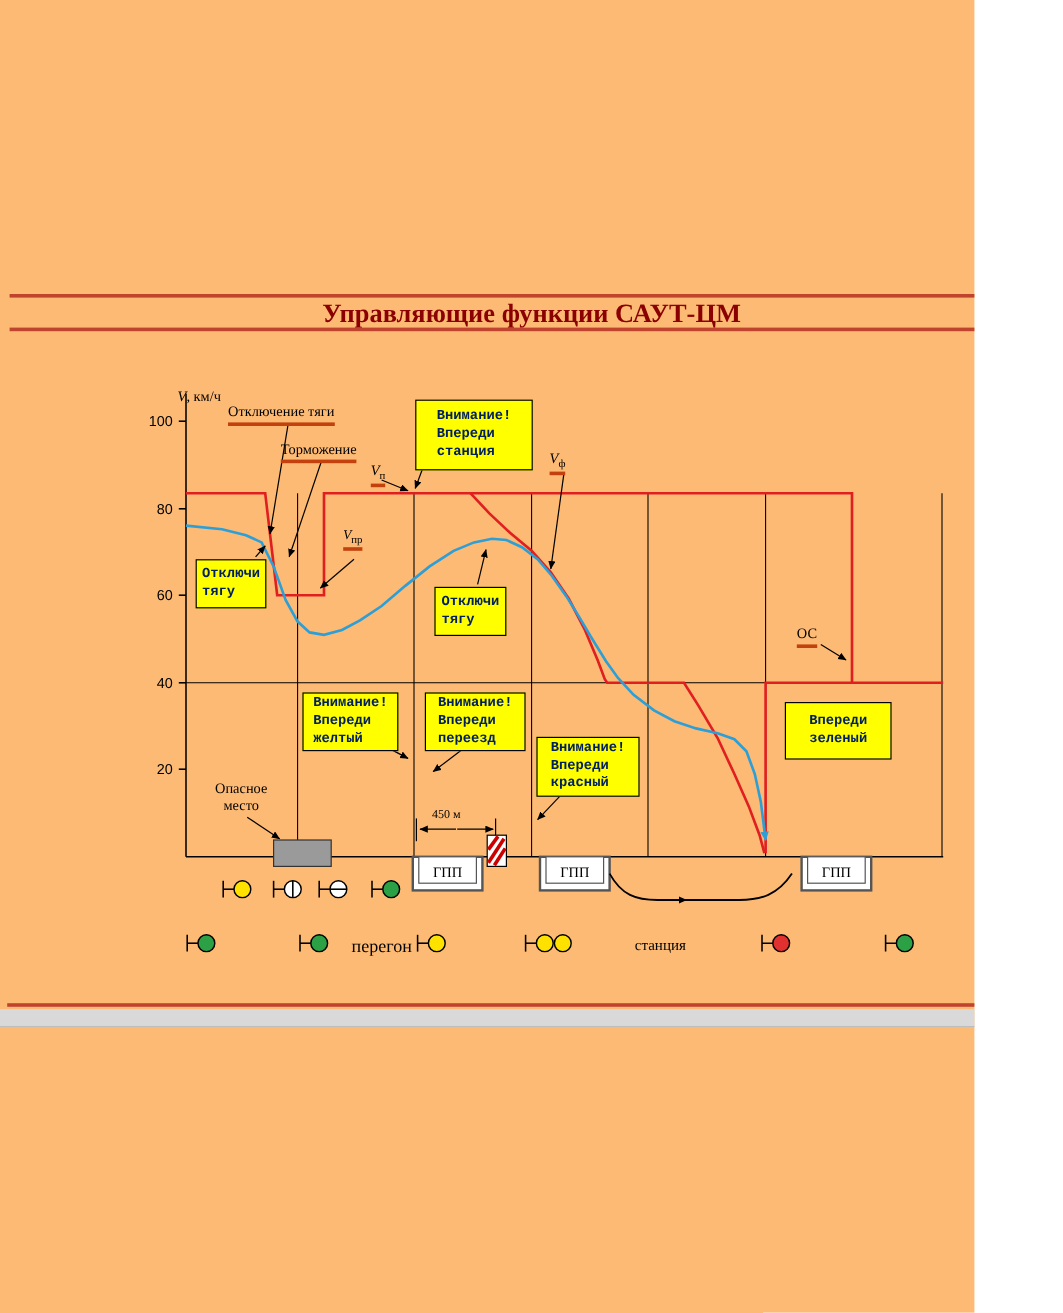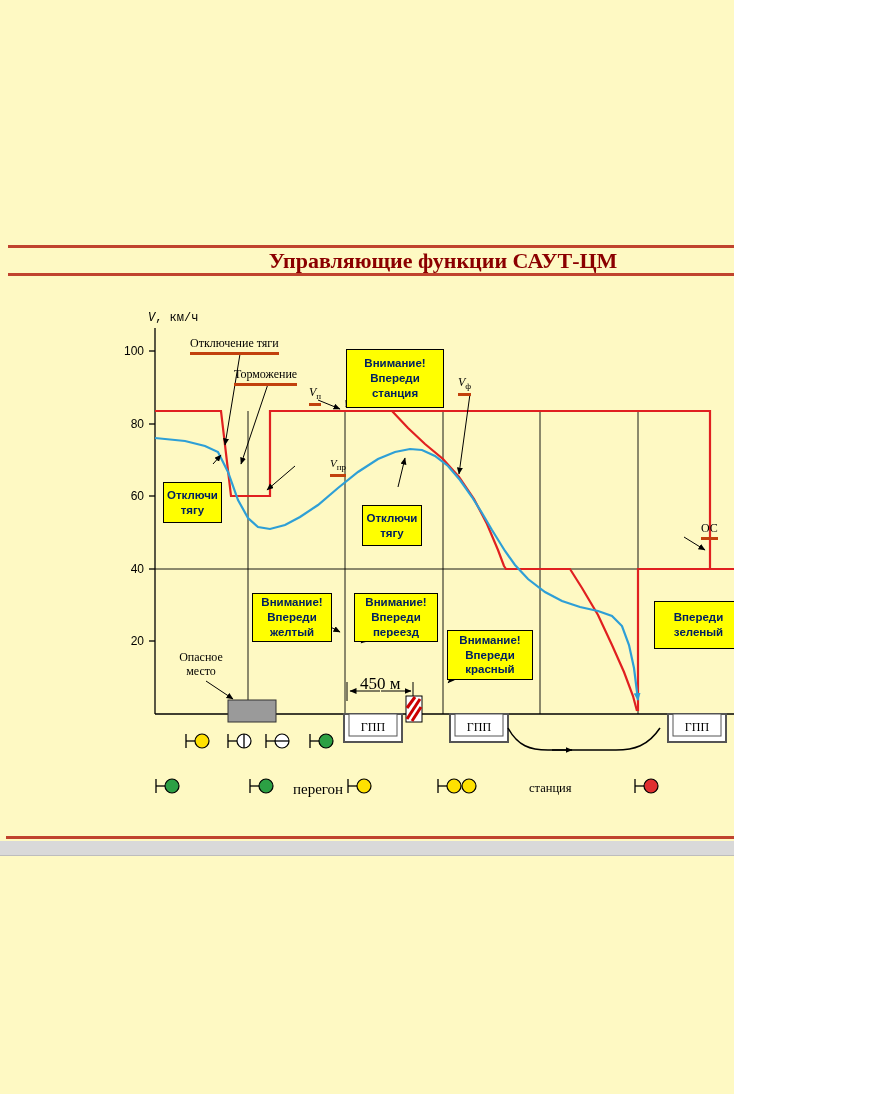--- a/index.html
+++ b/index.html
@@ -1,33 +1,33 @@
 <!DOCTYPE html>
 <html><head>
 <meta charset="utf-8">
 <style>
   html,body{margin:0;padding:0;background:#fff;}
-  .page{position:relative;width:734px;height:1094px;background:#fef9c3;overflow:hidden;
+  .page{position:relative;width:812px;height:1094px;background:#fdba74;overflow:hidden;
         font-family:"Liberation Serif",serif;}
   .rule{position:absolute;background:#c0432e;height:3px;}
   .grayband{position:absolute;background:#d9d9d9;border-bottom:1px solid #bdbdbd;}
   .title{position:absolute;left:0;width:886px;text-align:center;font-weight:bold;
          font-size:22px;color:#8b0000;font-family:"Liberation Serif",serif;}
   svg{position:absolute;left:0;top:0;}
   .lbl{position:absolute;font-family:"Liberation Serif",serif;color:#000;font-size:12px;line-height:1.15;}
   .underline{border-bottom:3px solid #c2410c;padding-bottom:1px;}
   .center{text-align:center;white-space:pre-line;font-family:Liberation Serif, serif;}
   .ital{font-style:italic;}
   sub{font-size:9px;}
   .tick{position:absolute;width:26px;text-align:right;font-family:Liberation Sans, sans-serif;
         font-size:12px;color:#000;}
   .callout{position:absolute;background:#ffff00;border:1px solid #000;color:#002060;
-           font-family:Liberation Sans, sans-serif;font-size:11.5px;line-height:1.3;font-weight:600;
-           display:flex;align-items:center;justify-content:center;text-align:center;
-           white-space:pre-line;margin-top:16px;}
+           font-family:Liberation Mono, monospace;font-size:11.5px;line-height:1.3;font-weight:600;
+           display:flex;align-items:center;justify-content:center;text-align:left;
+           white-space:pre-line;}
   .sig line{stroke:#000;stroke-width:1.3;}
   .sig circle{stroke:#000;stroke-width:1.2;}
   .c-y{fill:#ffe100;} .c-g{fill:#2ca044;} .c-r{fill:#e03030;} .c-w{fill:#ffffff;}
   .grid{stroke:#000;stroke-width:0.9;}
   .axis{stroke:#000;stroke-width:1.3;}
   .leader{stroke:#000;stroke-width:1;fill:none;}
   .gpp-rect{fill:#fff;stroke:#555;}
   .gpp-text{font-family:"Liberation Serif",serif;font-size:12px;fill:#000;text-anchor:middle;}
 </style>
 </head>
@@ -184,36 +184,36 @@
         <line x1="635" y1="786" x2="644" y2="786"></line>
       <circle class="c-r" cx="651" cy="786" r="7"></circle>
     </g>
     <g class="sig">
       <line x1="738" y1="779" x2="738" y2="793"></line>
         <line x1="738" y1="786" x2="747" y2="786"></line>
       <circle class="c-g" cx="754" cy="786" r="7"></circle>
     </g>
   </svg>
 
-  <div class="lbl" style="left:148px;top:312px;font-family:Liberation Mono, monospace;"><span class="ital">V</span><span>, км/ч</span></div>
+  <div class="lbl" style="left:148px;top:324px;"><span class="ital">V</span><span>, км/ч</span></div>
   <div class="tick" style="left:118px;top:344px;">100</div>
   <div class="tick" style="left:118px;top:417px;">80</div>
   <div class="tick" style="left:118px;top:489px;">60</div>
   <div class="tick" style="left:118px;top:562px;">40</div>
   <div class="tick" style="left:118px;top:634px;">20</div>
 
   <div class="lbl underline" style="left:190px;top:337px;">Отключение тяги</div>
   <div class="lbl underline" style="left:234px;top:368px;">Торможение</div>
   <div class="lbl underline" style="left:309px;top:386px;"><span class="ital">V</span><sub>п</sub></div>
-  <div class="lbl underline" style="left:286px;top:457px;font-size:11px;margin-left:44px;"><span class="ital">V</span><sub>пр</sub></div>
+  <div class="lbl underline" style="left:286px;top:440px;font-size:11px;"><span class="ital">V</span><sub>пр</sub></div>
   <div class="lbl underline" style="left:458px;top:376px;"><span class="ital">V</span><sub>ф</sub></div>
-  <div class="lbl underline" style="left:664px;top:522px;margin-left:37px;">ОС</div>
+  <div class="lbl underline" style="left:664px;top:522px;">ОС</div>
   <div class="lbl center" style="left:168px;top:651px;width:66px;">Опасное
 место</div>
-  <div class="lbl" style="left:360px;top:674px;font-size:17px;">450 м</div>
+  <div class="lbl" style="left:360px;top:674px;font-size:10px;">450 м</div>
 
   <div class="callout" style="left:346px;top:333px;width:96px;height:57px;">Внимание!
 Впереди
 станция</div>
   <div class="callout" style="left:163px;top:466px;width:57px;height:39px;">Отключи
 тягу</div>
   <div class="callout" style="left:362px;top:489px;width:58px;height:39px;">Отключи
 тягу</div>
   <div class="callout" style="left:252px;top:577px;width:78px;height:47px;">Внимание!
 Впереди

